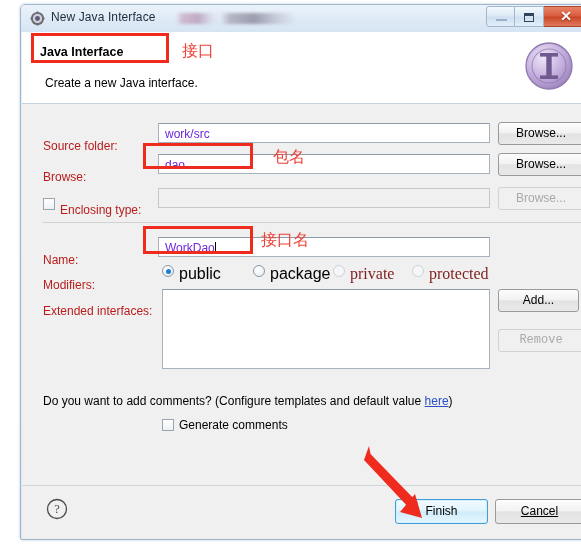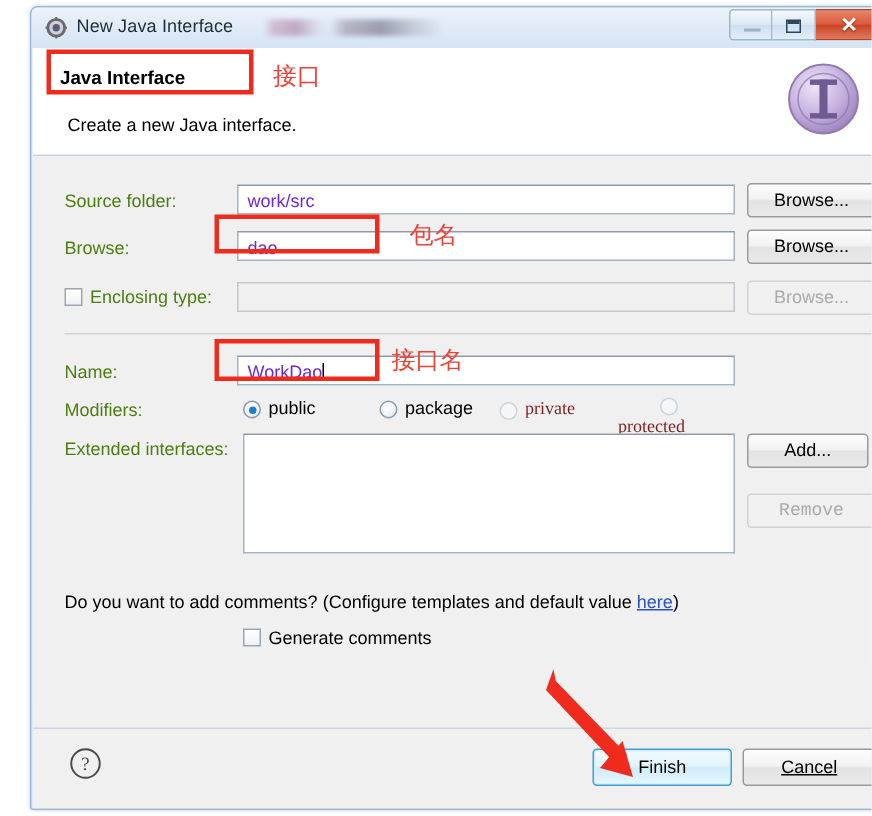--- a/index.html
+++ b/index.html
@@ -170,22 +170,23 @@
     width: 571px;
     height: 381px;
     background: #f0f0f0;
     box-sizing: border-box;
   }
 
   
   .lbl {
     position: absolute;
     font-size: 12px;
-    color: #4d7c0f;
-    white-space: nowrap;
+    color: #b91c1c;
+    white-space: nowrap;
+    margin-top: 12px;
   }
 
   .field {
     position: absolute;
     box-sizing: border-box;
     background: #ffffff;
     border: 1px solid #a6b3bf;
     border-top-color: #8e9aa6;
     font-size: 12px;
     color: #6d28d9;
@@ -230,22 +231,22 @@
   .btn.default {
     border: 1px solid #3c9fd6;
     background: linear-gradient(180deg,#f2fbff 0%,#e2f4fd 45%,#cfecfb 52%,#e6f7ff 100%);
     box-shadow: inset 0 0 0 1px #d7eefb;
   }
 
   
   .radio-wrap {
     position: absolute;
     display: flex;
-    align-items: flex-end;
-    font-size: 12px;
+    align-items: flex-start;
+    font-size: 16px;
     white-space: nowrap;
   }
   .radio {
     width: 12px; height: 12px;
     border-radius: 50%;
     box-sizing: border-box;
     border: 1px solid #8a9aa9;
     background: radial-gradient(circle at 40% 35%, #ffffff 0%, #eef2f5 60%, #dfe6ec 100%);
     margin-right: 5px;
     position: relative;
@@ -420,21 +421,21 @@
         <span>public</span>
       </div>
       <div class="radio-wrap" style="left:231px; top:161px;">
         <span class="radio"></span>
         <span>package</span>
       </div>
       <div class="radio-wrap dim" style="left:311px; top:161px;">
         <span class="radio dim"></span>
         <span>private</span>
       </div>
-      <div class="radio-wrap dim" style="left:390px; top:161px;flex-direction:column;">
+      <div class="radio-wrap dim" style="left:390px; top:161px;">
         <span class="radio dim"></span>
         <span>protected</span>
       </div>
 
       <div class="lbl" style="left:21px; top:188px;">Extended interfaces:</div>
       <div class="listbox" style="left:140px; top:185px; width:328px; height:80px;"></div>
       <div class="btn" style="left:476px; top:185px; width:81px;">Add...</div>
       <div class="btn disabled" style="left:476px; top:225px; width:86px;font-family:Liberation Mono, monospace;">Remove</div>
 
       <div class="hint" style="left:21px; top:290px;"><span>Do you want to add comments? (Configure templates and default value </span><span class="link">here</span><span>)</span></div>

